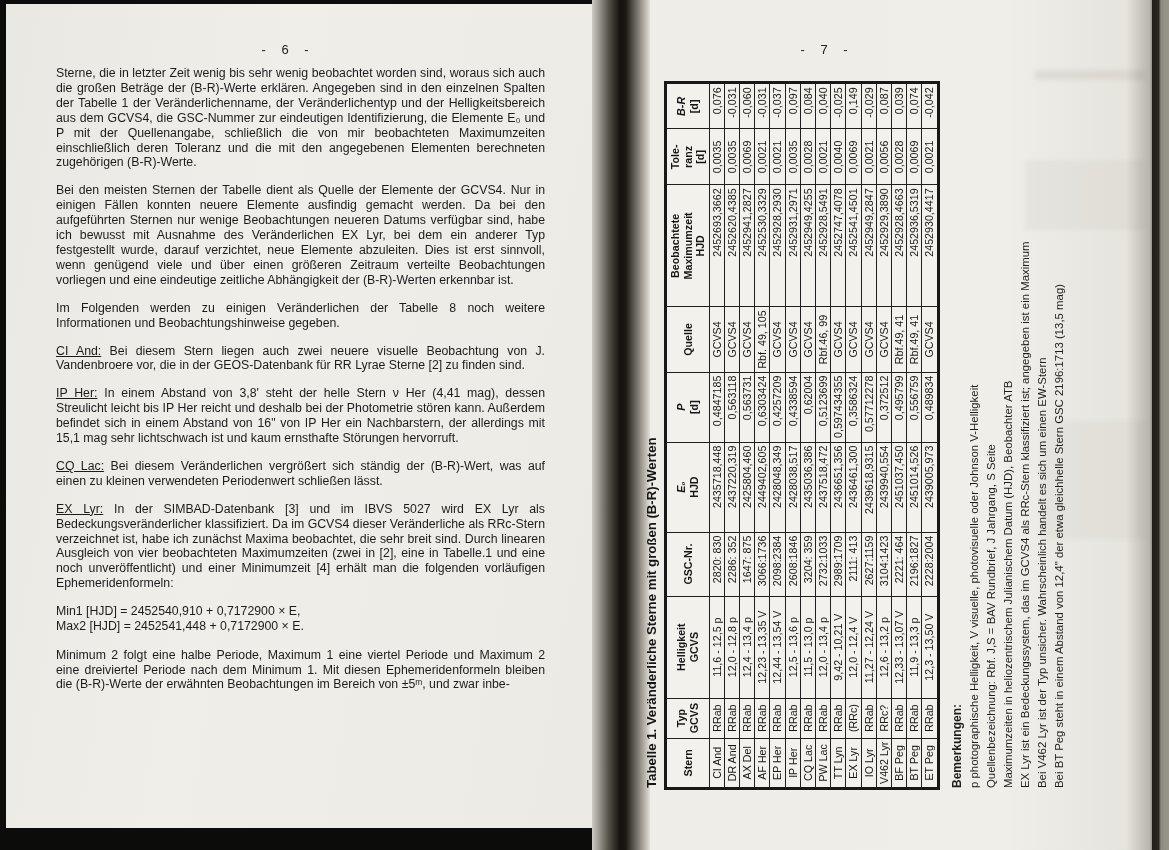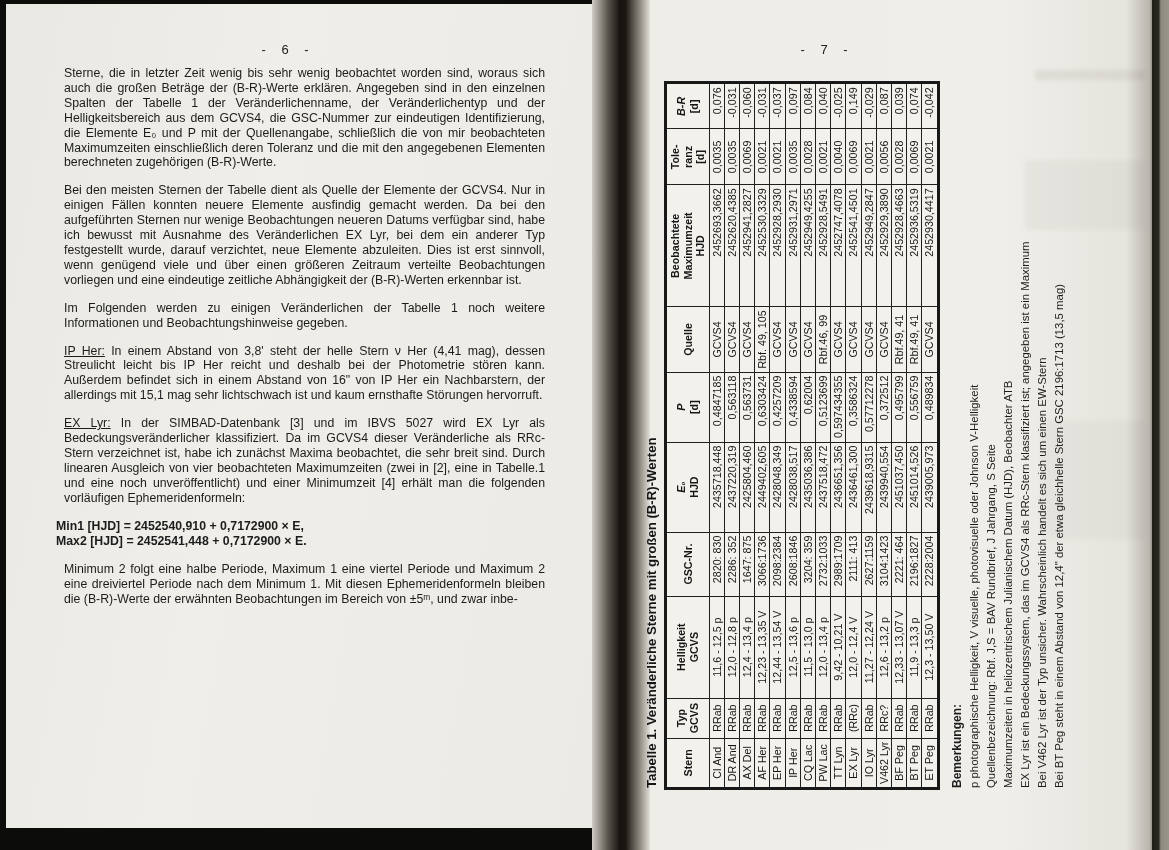--- a/index.html
+++ b/index.html
@@ -5,23 +5,23 @@
   html,body{margin:0;padding:0;background:#0c0c0a;}
   .scan{position:relative;width:1169px;height:850px;background:#0c0c0a;overflow:hidden;
         font-family:"Liberation Sans",sans-serif;color:#1c1c1c;}
   
   .page-left{position:absolute;left:6px;top:4px;width:586px;height:824px;
              background:linear-gradient(100deg,#e9e8e2 0%,#efeee9 40%,#eceae4 100%);}
   .pagenum-l{position:absolute;top:38px;left:20px;width:520px;text-align:center;
              font-size:13px;letter-spacing:2px;word-spacing:8px;color:#222;}
   .textcol{position:absolute;left:50px;top:62px;width:489px;font-size:12.3px;
            line-height:14.9px;text-align:justify;}
-  .textcol p{margin:0 0 13px 8px;}
+  .textcol p{margin:0 0 13px 0;}
   .lead{text-decoration:underline;}
-  .formulas{margin:0 0 13px 0;font-weight:bold;}
+  .formulas{margin:0 0 13px 0;}
   .formulas div{line-height:15.2px;}
   
   .gutter{position:absolute;left:592px;top:0;width:58px;height:850px;
           background:linear-gradient(90deg,#cfccc5 0%,#57534b 28%,#16130f 48%,#1b1814 58%,#8d8необходим 0%);
           background:linear-gradient(90deg,#cfccc5 0%,#57534b 28%,#16130f 48%,#1b1814 58%,#8d887e 82%,#e2e0da 100%);}
   
   .page-right{position:absolute;left:650px;top:0;width:502px;height:850px;
               background:linear-gradient(90deg,#eeede8 0%,#efeee9 70%,#e4e2db 100%);}
   .right-edge{position:absolute;left:1126px;top:0;width:43px;height:850px;
               background:linear-gradient(90deg,rgba(40,36,30,0) 0%,rgba(70,64,55,.28) 55%,#2a2721 76%,#8f8a80 81%,#9a958b 100%);}
@@ -47,22 +47,24 @@
 </head>
 <body>
 
 <div class="scan">
 
   <div class="page-left">
     <div class="pagenum-l">- 6 -</div>
     <div class="textcol" id="leftcol">
         <p>Sterne, die in letzter Zeit wenig bis sehr wenig beobachtet worden sind, woraus sich auch die großen Beträge der (B-R)-Werte erklären. Angegeben sind in den einzelnen Spalten der Tabelle 1 der Veränderlichenname, der Veränderlichentyp und der Helligkeitsbereich aus dem GCVS4, die GSC-Nummer zur eindeutigen Identifizierung, die Elemente E₀ und P mit der Quellenangabe, schließlich die von mir beobachteten Maximumzeiten einschließlich deren Toleranz und die mit den angegebenen Elementen berechneten zugehörigen (B-R)-Werte.</p>
         <p>Bei den meisten Sternen der Tabelle dient als Quelle der Elemente der GCVS4. Nur in einigen Fällen konnten neuere Elemente ausfindig gemacht werden. Da bei den aufgeführten Sternen nur wenige Beobachtungen neueren Datums verfügbar sind, habe ich bewusst mit Ausnahme des Veränderlichen EX Lyr, bei dem ein anderer Typ festgestellt wurde, darauf verzichtet, neue Elemente abzuleiten. Dies ist erst sinnvoll, wenn genügend viele und über einen größeren Zeitraum verteilte Beobachtungen vorliegen und eine eindeutige zeitliche Abhängigkeit der (B-R)-Werten erkennbar ist.</p>
-        <p>Im Folgenden werden zu einigen Veränderlichen der Tabelle 1 noch weitere Informationen und Beobachtungshinweise gegeben.</p>
+        <p>Im Folgenden werden zu einigen Veränderlichen der Tabelle 8 noch weitere Informationen und Beobachtungshinweise gegeben.</p>
+        <p><span class="lead">CI And:</span> Bei diesem Stern liegen auch zwei neuere visuelle Beobachtung von J. Vandenbroere vor, die in der GEOS-Datenbank für RR Lyrae Sterne [2] zu finden sind.</p>
         <p><span class="lead">IP Her:</span> In einem Abstand von 3,8' steht der helle Stern ν Her (4,41 mag), dessen Streulicht leicht bis IP Her reicht und deshalb bei der Photometrie stören kann. Außerdem befindet sich in einem Abstand von 16" von IP Her ein Nachbarstern, der allerdings mit 15,1 mag sehr lichtschwach ist und kaum ernsthafte Störungen hervorruft.</p>
+        <p><span class="lead">CQ Lac:</span> Bei diesem Veränderlichen vergrößert sich ständig der (B-R)-Wert, was auf einen zu kleinen verwendeten Periodenwert schließen lässt.</p>
         <p><span class="lead">EX Lyr:</span> In der SIMBAD-Datenbank [3] und im IBVS 5027 wird EX Lyr als Bedeckungsveränderlicher klassifiziert. Da im GCVS4 dieser Veränderliche als RRc-Stern verzeichnet ist, habe ich zunächst Maxima beobachtet, die sehr breit sind. Durch linearen Ausgleich von vier beobachteten Maximumzeiten (zwei in [2], eine in Tabelle.1 und eine noch unveröffentlicht) und einer Minimumzeit [4] erhält man die folgenden vorläufigen Ephemeridenformeln:</p>
         <div class="formulas">
           <div>Min1 [HJD] = 2452540,910 + 0,7172900 × E,</div>
           <div>Max2 [HJD] = 2452541,448 + 0,7172900 × E.</div>
         </div>
         <p>Minimum 2 folgt eine halbe Periode, Maximum 1 eine viertel Periode und Maximum 2 eine dreiviertel Periode nach dem Minimum 1. Mit diesen Ephemeridenformeln bleiben die (B-R)-Werte der erwähnten Beobachtungen im Bereich von ±5ᵐ, und zwar inbe-</p>
       </div>
   </div>
 
   <div class="gutter"></div>

